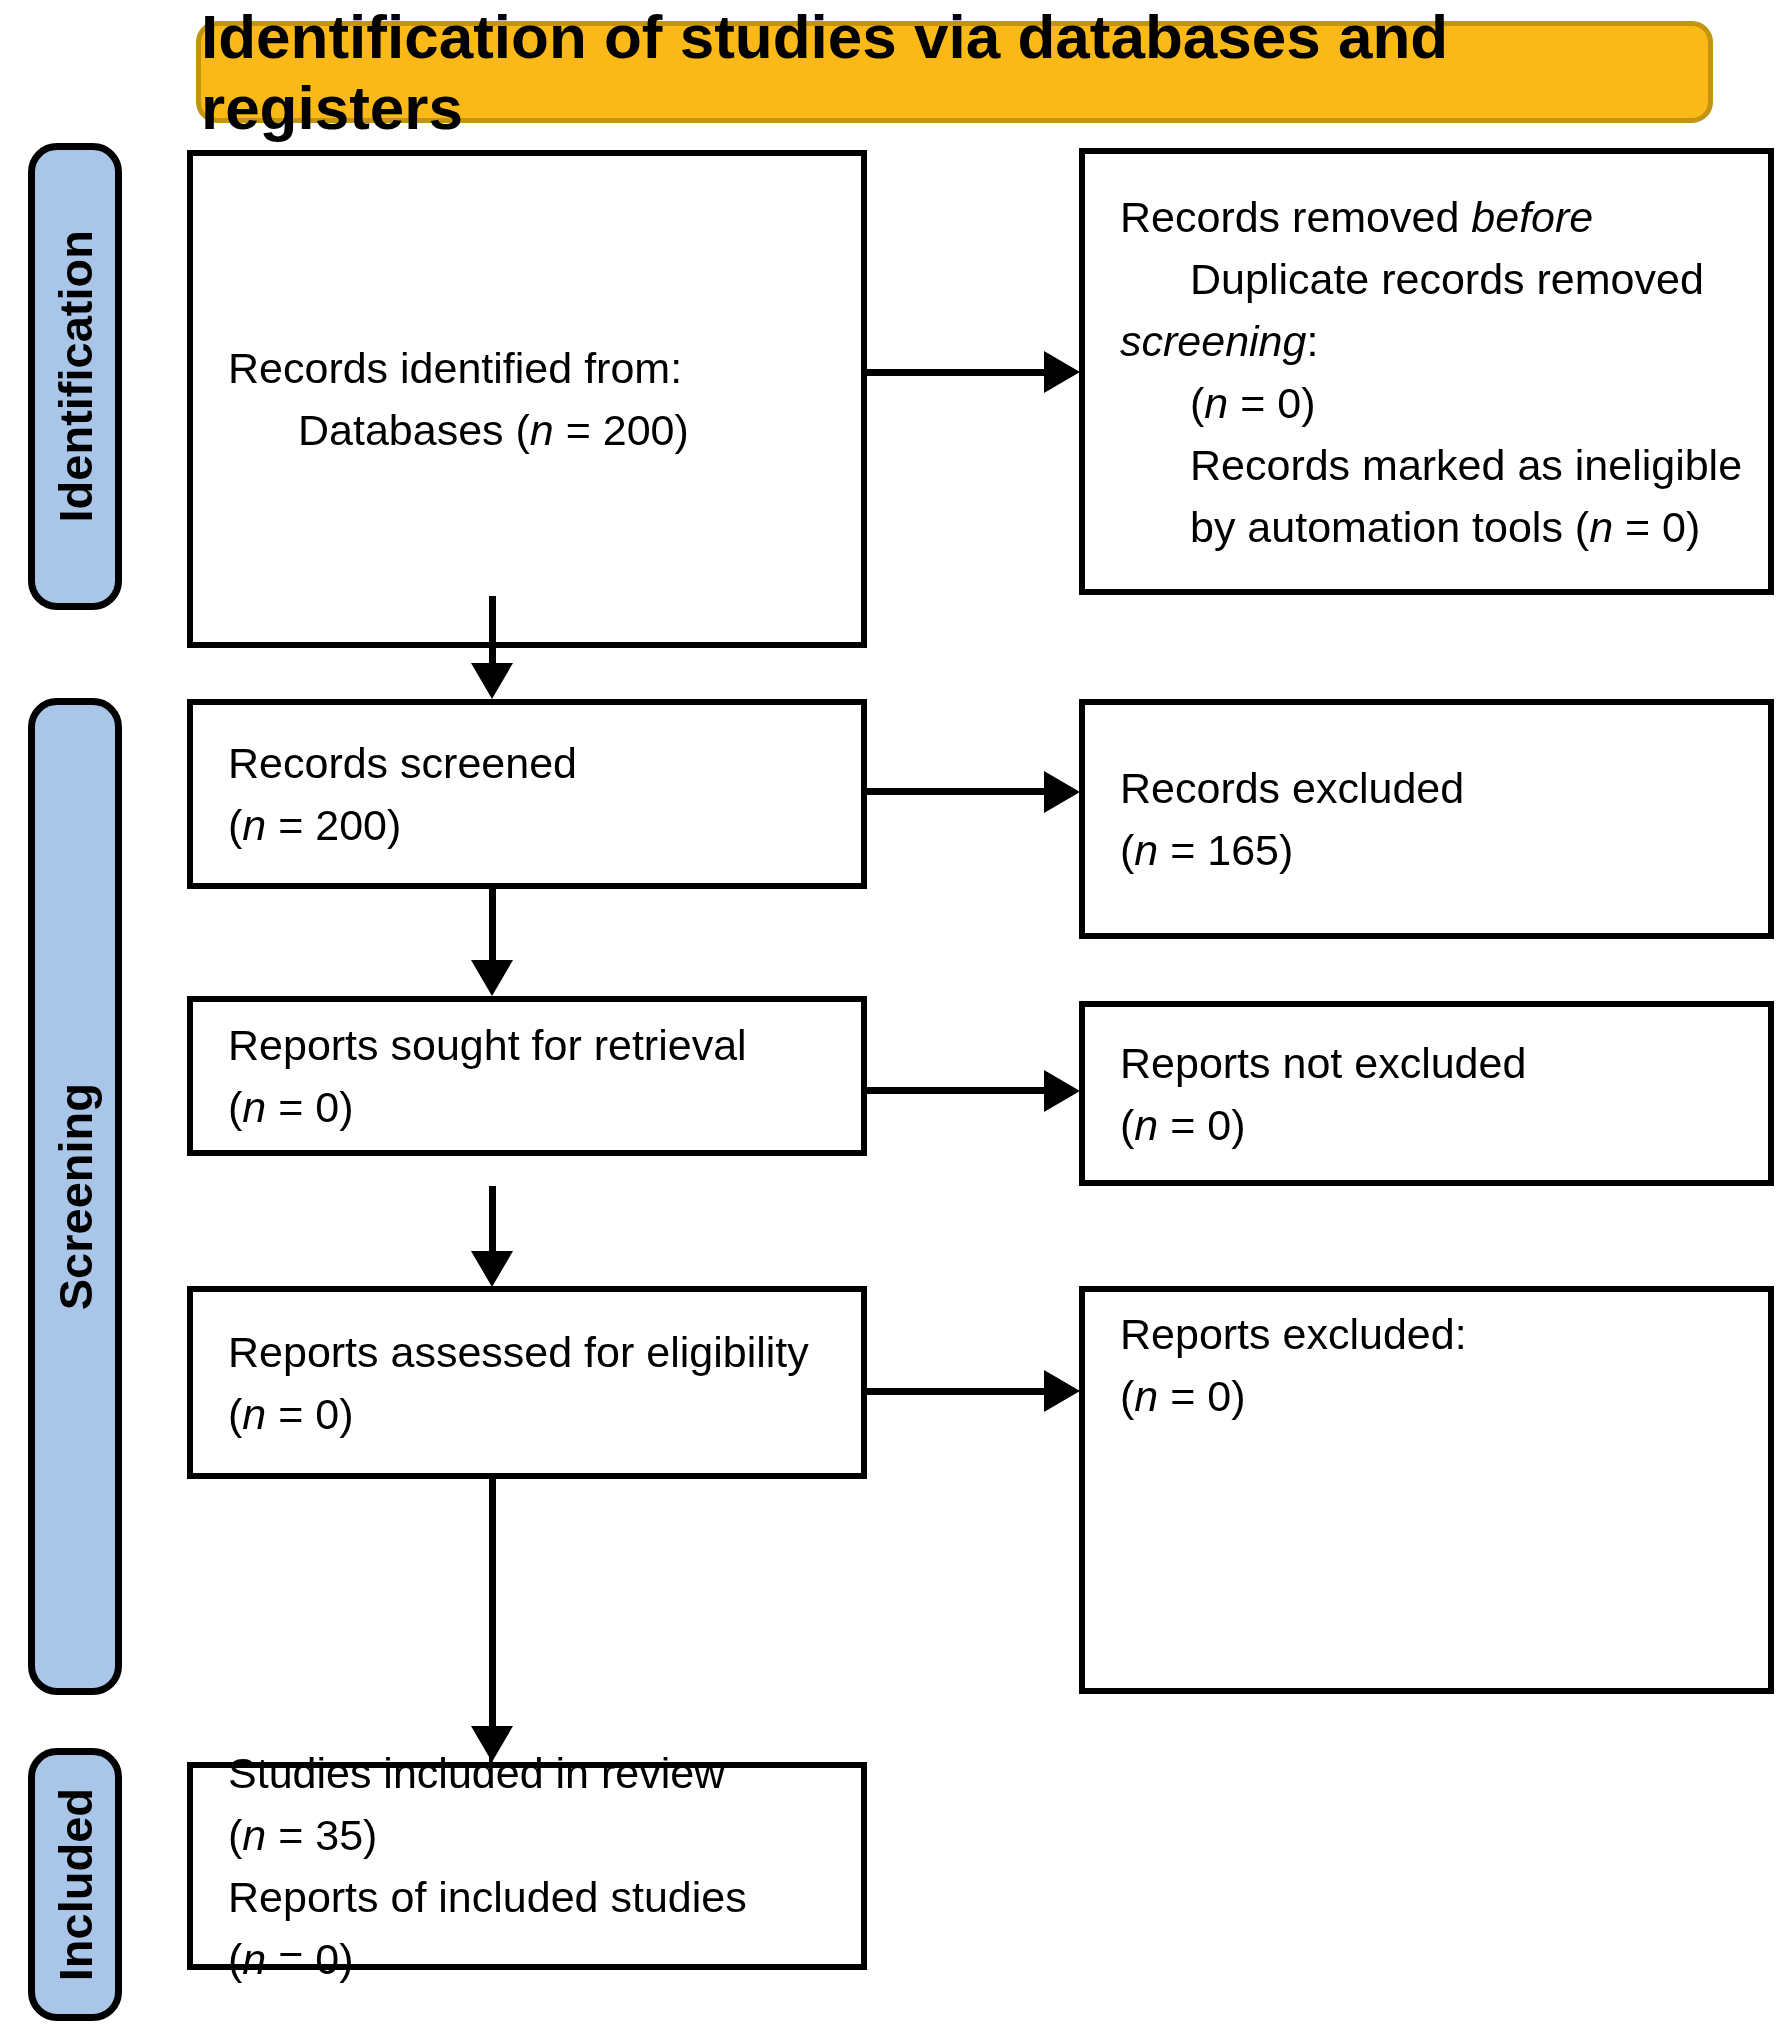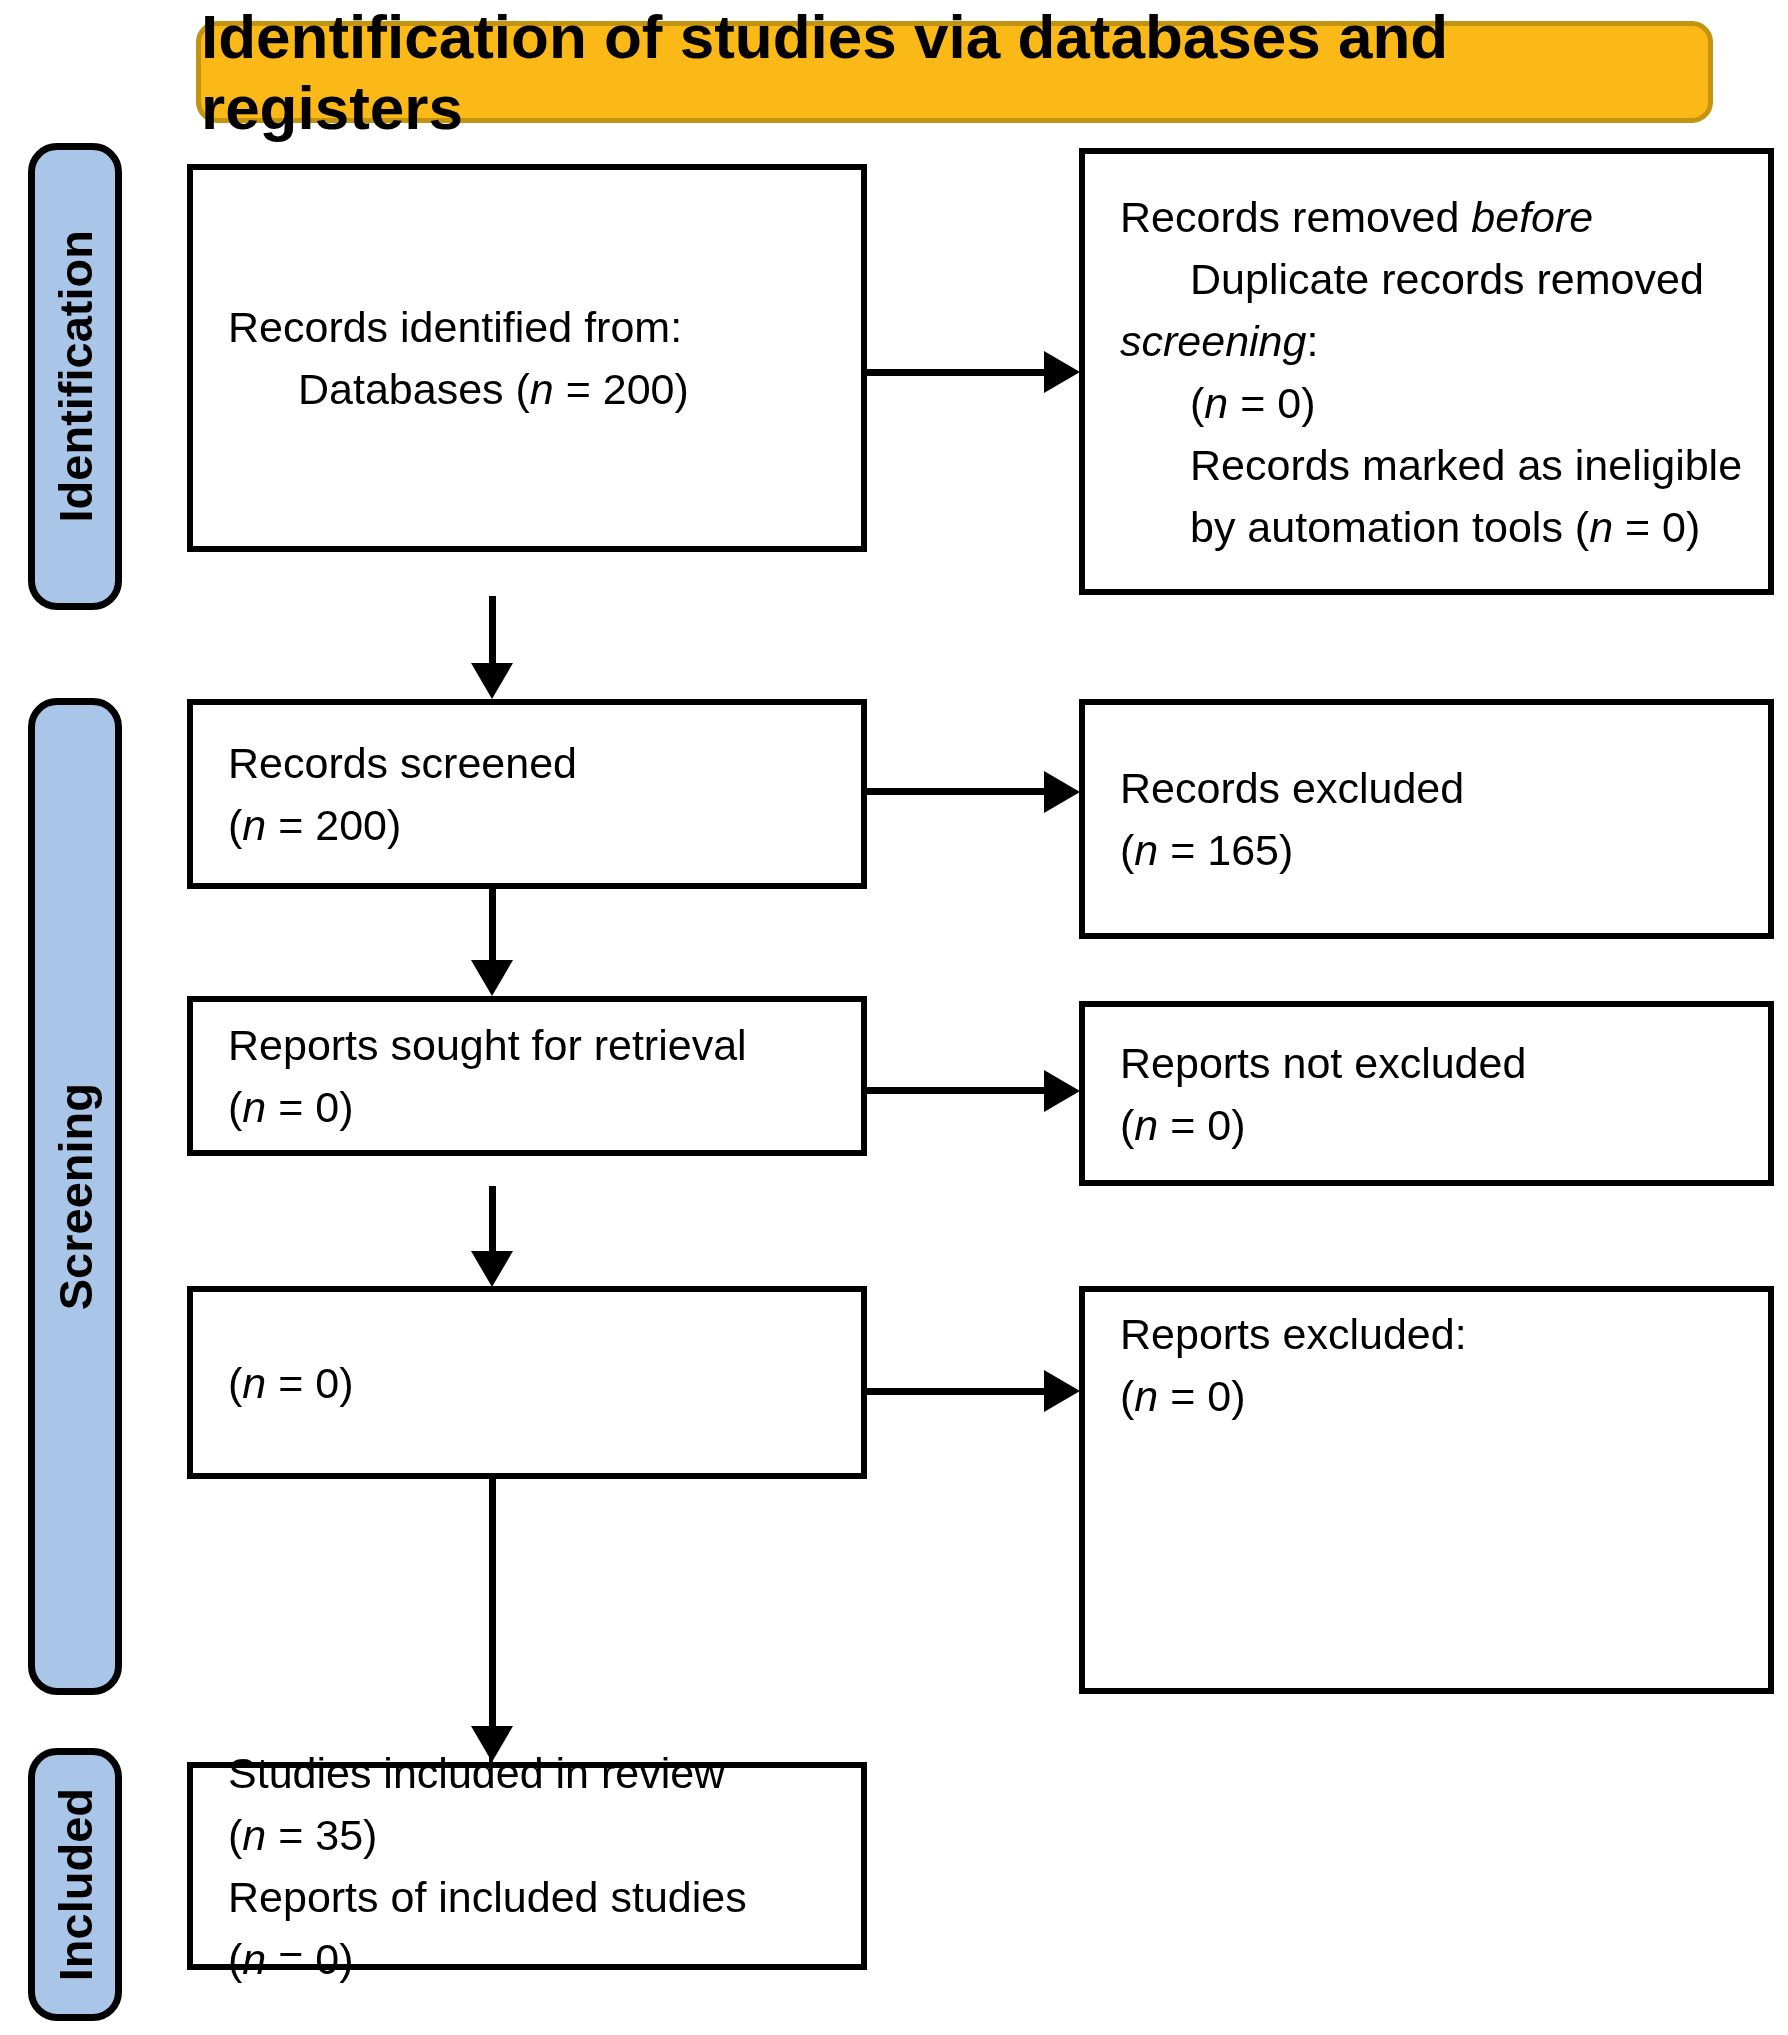--- a/index.html
+++ b/index.html
@@ -44,21 +44,21 @@
     background:var(--box-bg);
     border:6.2px solid var(--line-color);
     box-sizing:border-box;
     display:flex;flex-direction:column;justify-content:center;
     padding:11.2px 22.4px 11.2px 35px;
     font-size:43px;line-height:62px;
   }
   .fbox.top-align{justify-content:flex-start;}
   .col-left{left:187px;width:680px;}
   .col-right{left:1079px;width:695px;}
-  .b1{top:164px;height:388px;}
+  .b1{top:150px;height:498px;}
   .b2{top:699px;height:190px;}
   .b3{top:996px;height:160px;}
   .b4{top:1286px;height:193px;}
   .b5{top:1762px;height:208px;}
   .r1{top:148px;height:447px;}
   .r2{top:699px;height:240px;}
   .r3{top:1001px;height:185px;}
   .r4{top:1286px;height:408px;}
   .tline{white-space:nowrap;}
   .tline.ind{padding-left:70px;}
@@ -104,20 +104,21 @@
     </div>
   <div class="fbox col-left b2">
       <div class="tline"><span>Records screened</span></div>
       <div class="tline"><span>(</span><i>n</i><span> = 200)</span></div>
     </div>
   <div class="fbox col-left b3">
       <div class="tline"><span>Reports sought for retrieval</span></div>
       <div class="tline"><span>(</span><i>n</i><span> = 0)</span></div>
     </div>
   <div class="fbox col-left b4">
+      <div class="tline"><span>Reports assessed for eligibility</span></div>
       <div class="tline"><span>(</span><i>n</i><span> = 0)</span></div>
     </div>
   <div class="fbox col-left b5">
       <div class="tline"><span>Studies included in review</span></div>
       <div class="tline"><span>(</span><i>n</i><span> = 35)</span></div>
       <div class="tline"><span>Reports of included studies</span></div>
       <div class="tline"><span>(</span><i>n</i><span> = 0)</span></div>
     </div>
 
   <div class="fbox col-right r1">

